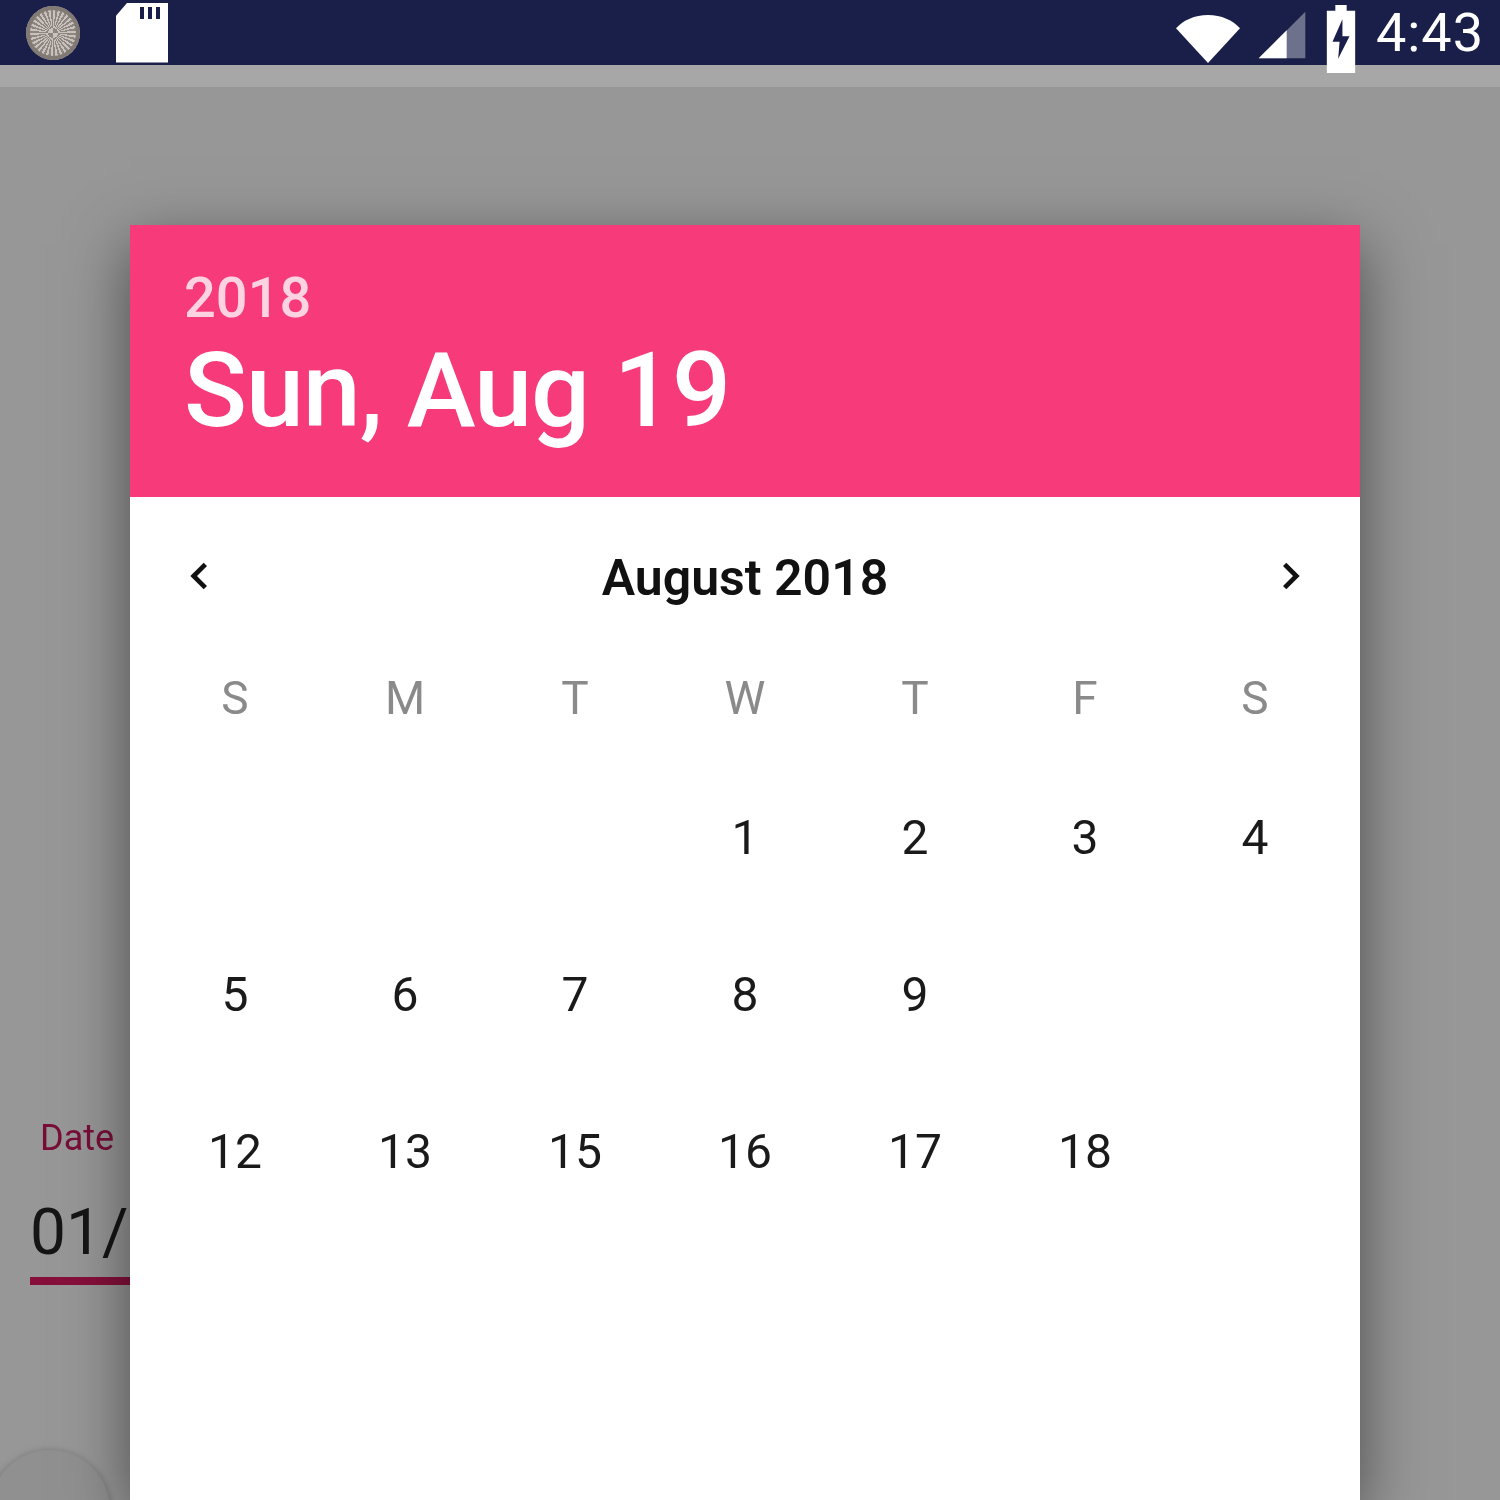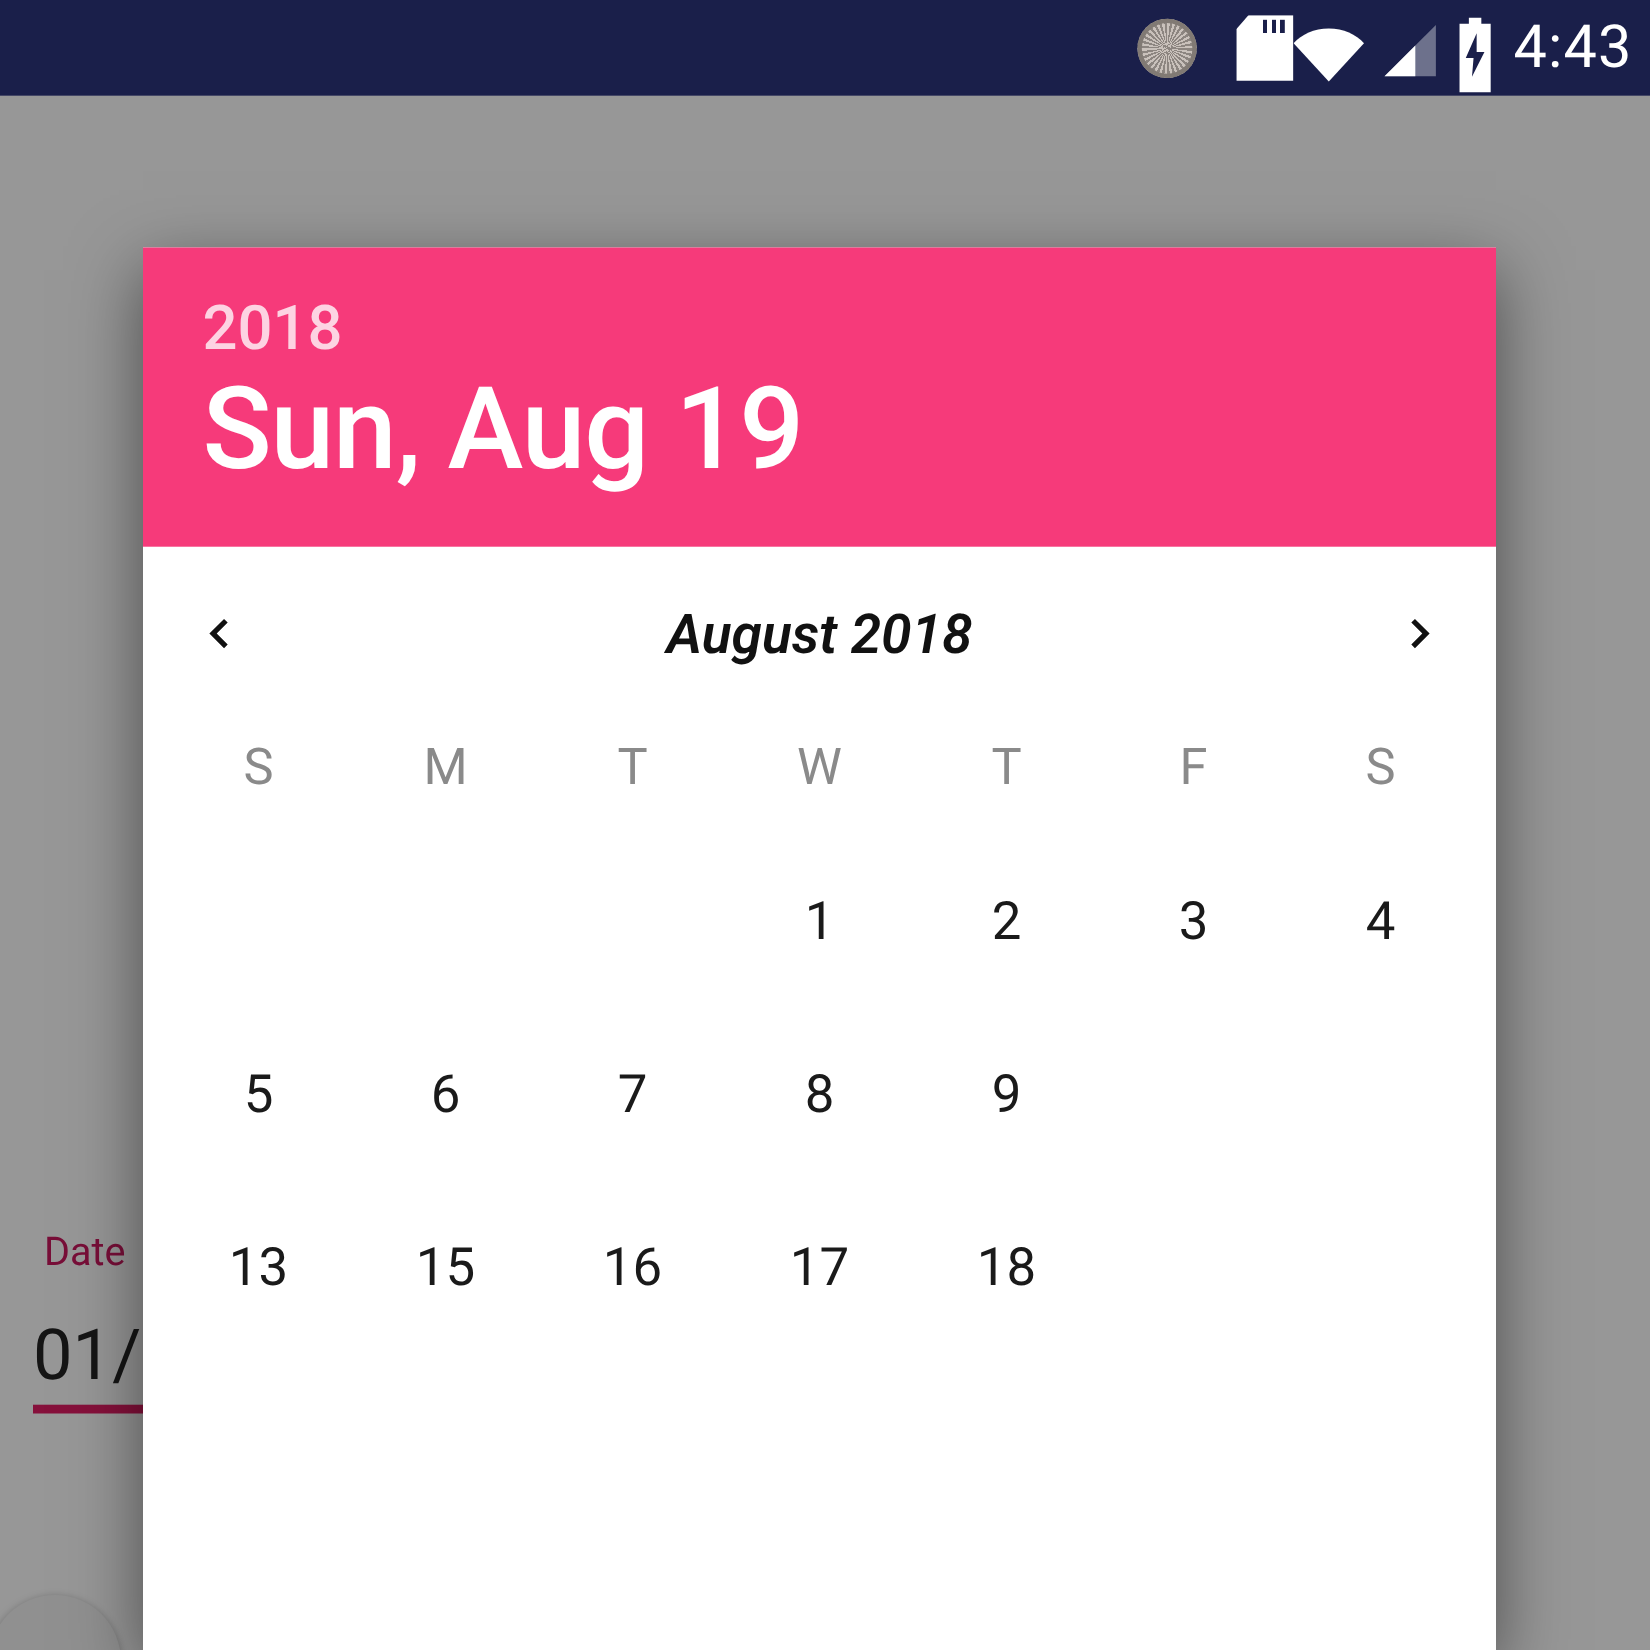--- a/index.html
+++ b/index.html
@@ -1,23 +1,23 @@
 <!DOCTYPE html>
 <html><head>
 <meta charset="utf-8">
 <style>
   * { box-sizing: border-box; margin: 0; padding: 0; }
   html, body { width: 1500px; height: 1500px; overflow: hidden; font-family: Roboto, "Helvetica Neue", Arial, sans-serif; }
   .root { position: relative; width: 1500px; height: 1500px; background: #a7a7a7; }
 
   
   .status-bar {
-    position: absolute; top: 0; left: 0; right: 0; height: 87px;
+    position: absolute; top: 0; left: 0; right: 0; height: 65px;
     background: #1a1f4a;
-    display: flex; align-items: center; justify-content: flex-end;
+    display: flex; align-items: center; justify-content: space-between;
     padding: 0 16px 0 26px;
     color: #fff;
   }
   .status-left { display: flex; align-items: center; gap: 36px; }
   .status-right { display: flex; align-items: center; gap: 14px; }
   .spinner-icon { width: 54px; height: 54px; border-radius: 50%;
     background:
       repeating-conic-gradient(#c9c1bb 0deg 6deg, #8c8580 6deg 12deg);
     box-shadow: inset 0 0 0 4px #817a74;
   }
@@ -48,21 +48,21 @@
     background: #fff; box-shadow: 0 20px 60px rgba(0,0,0,.5);
   }
   .dlg-header {
     background: #f63a7a; color: #fff; padding: 40px 54px 50px 54px;
   }
   .dlg-year { font-size: 56px; font-weight: 500; color: rgba(255,255,255,.78); margin-bottom: 4px;}
   .dlg-date { font-size: 104px; font-weight: 500; line-height: 1.08; letter-spacing: -1px;}
 
   .month-nav { display:flex; align-items:center; justify-content:space-between;
     padding: 52px 40px 20px 40px; }
-  .month-label { font-size: 50px; font-weight: 600; color:#111;font-style:italic; }
+  .month-label { font-size: 50px; font-weight: 600; color:#111; }
   .chev { width:56px; height:56px; display:flex; align-items:center; justify-content:center; cursor:pointer;}
   .chev svg { width:40px; height:40px; }
 
   .grid { padding: 10px 20px 0 20px; }
   .row { display:grid; grid-template-columns: repeat(7, 1fr); }
   .dow { text-align:center; font-size:46px; color:#8a8a8a; font-weight:400; padding:34px 0;}
   .day { text-align:center; font-size:48px; color:#1a1a1a; font-weight:400; padding:50px 0;}
   .day.empty { visibility:hidden; }
 </style>
 </head>
@@ -153,20 +153,21 @@
 
       <div class="row">
         <div class="day">5</div>
         <div class="day">6</div>
         <div class="day">7</div>
         <div class="day">8</div>
         <div class="day">9</div>
       </div>
 
       <div class="row">
+        <div class="day">12</div>
         <div class="day">13</div>
         <div class="day">15</div>
         <div class="day">16</div>
         <div class="day">17</div>
         <div class="day">18</div>
       </div>
     </div>
   </div>
 
 </div>

